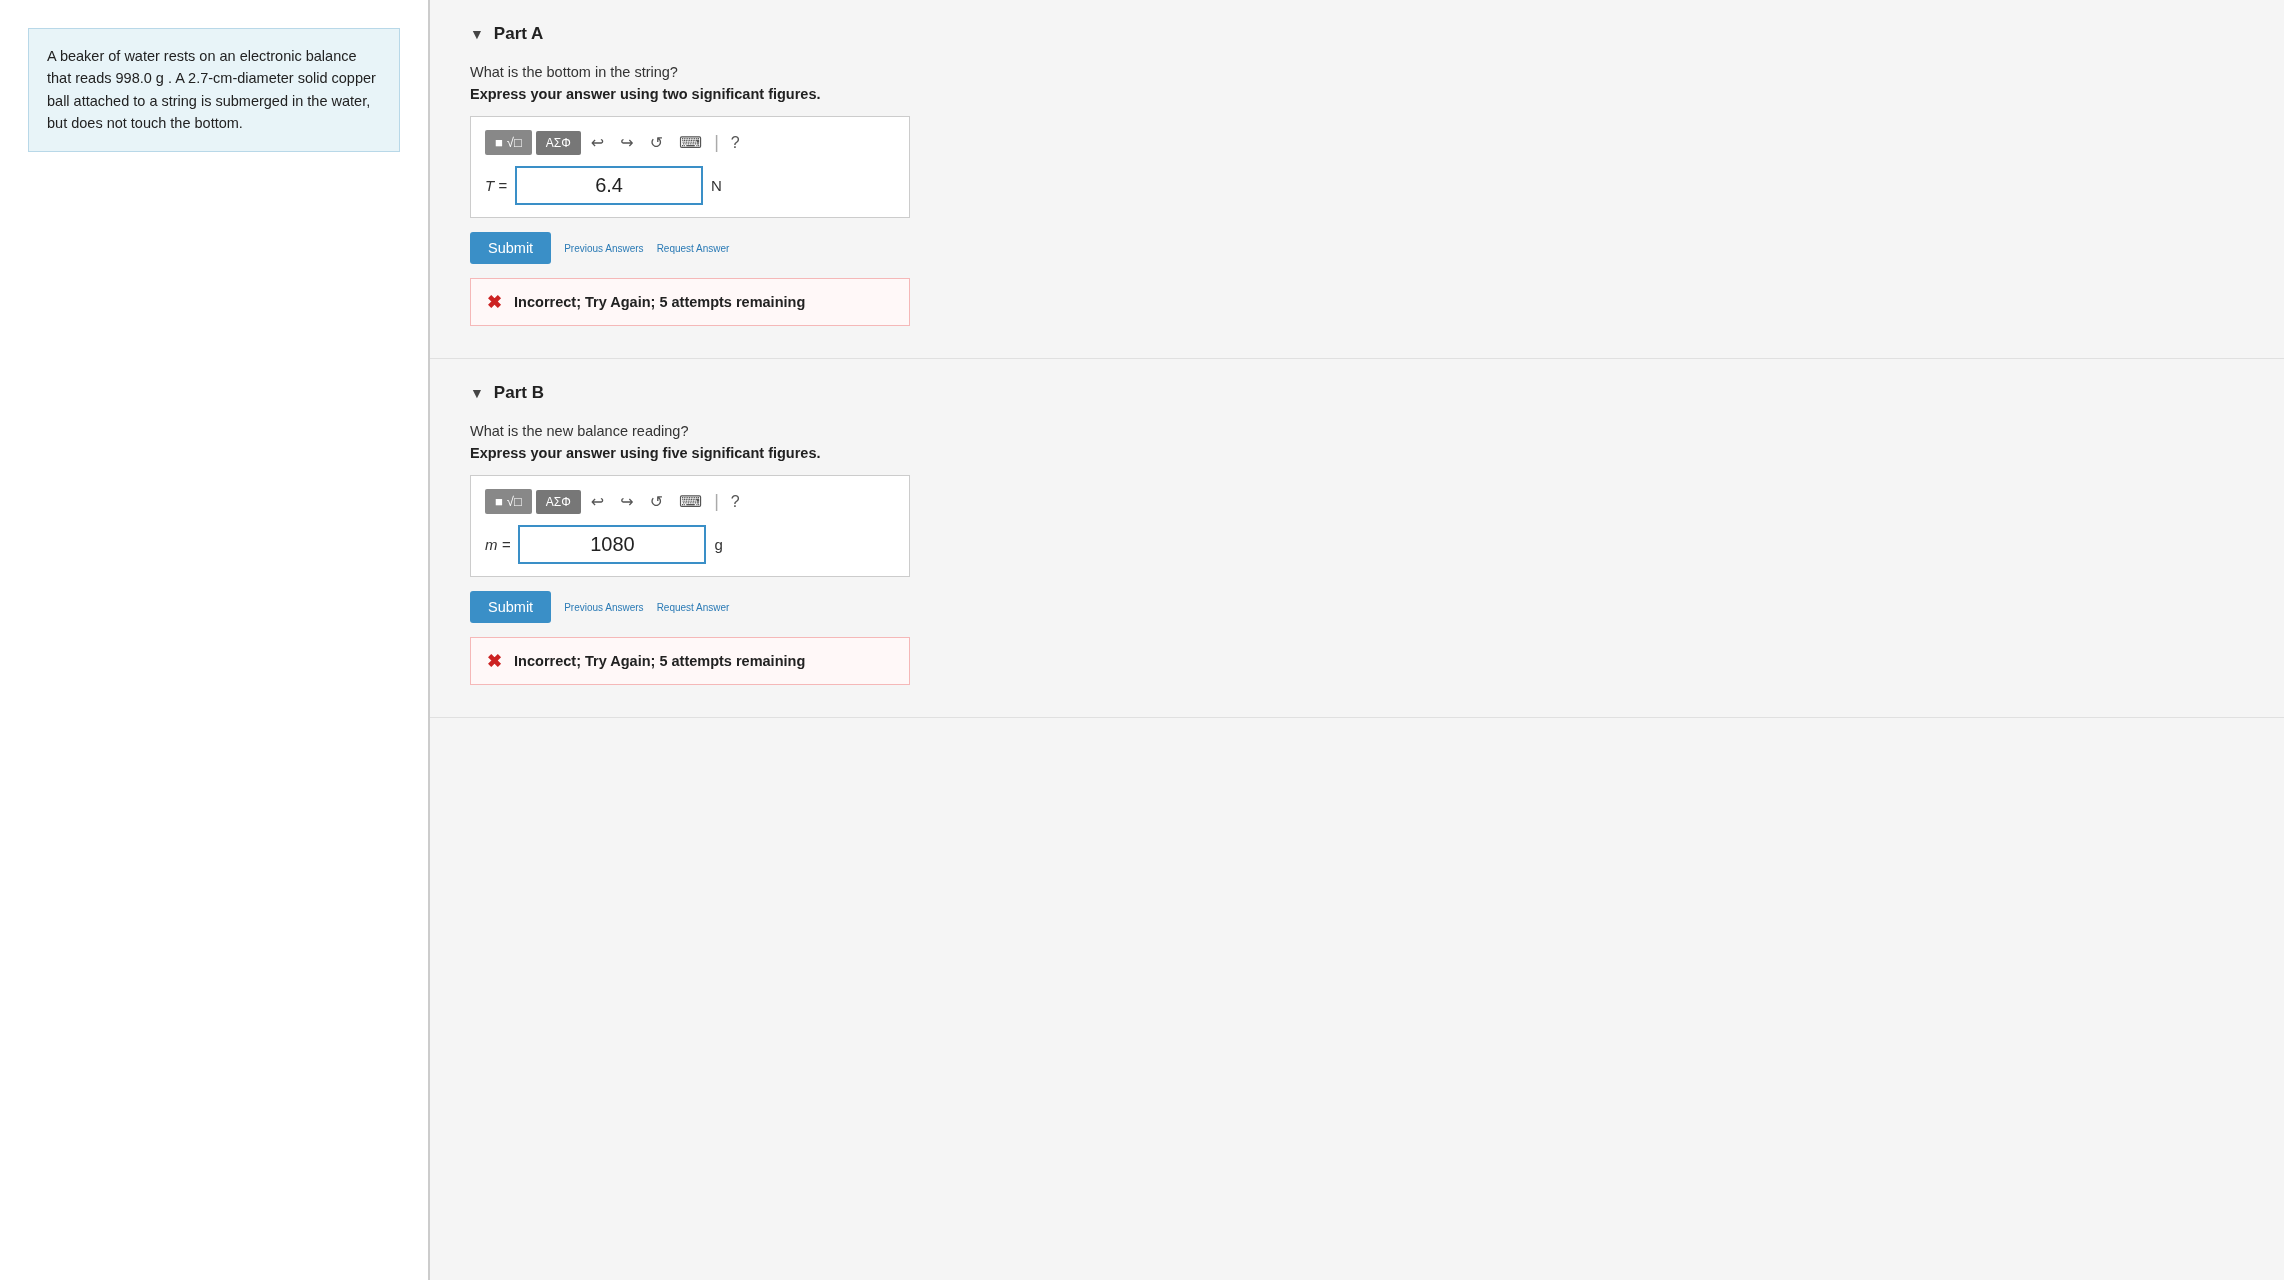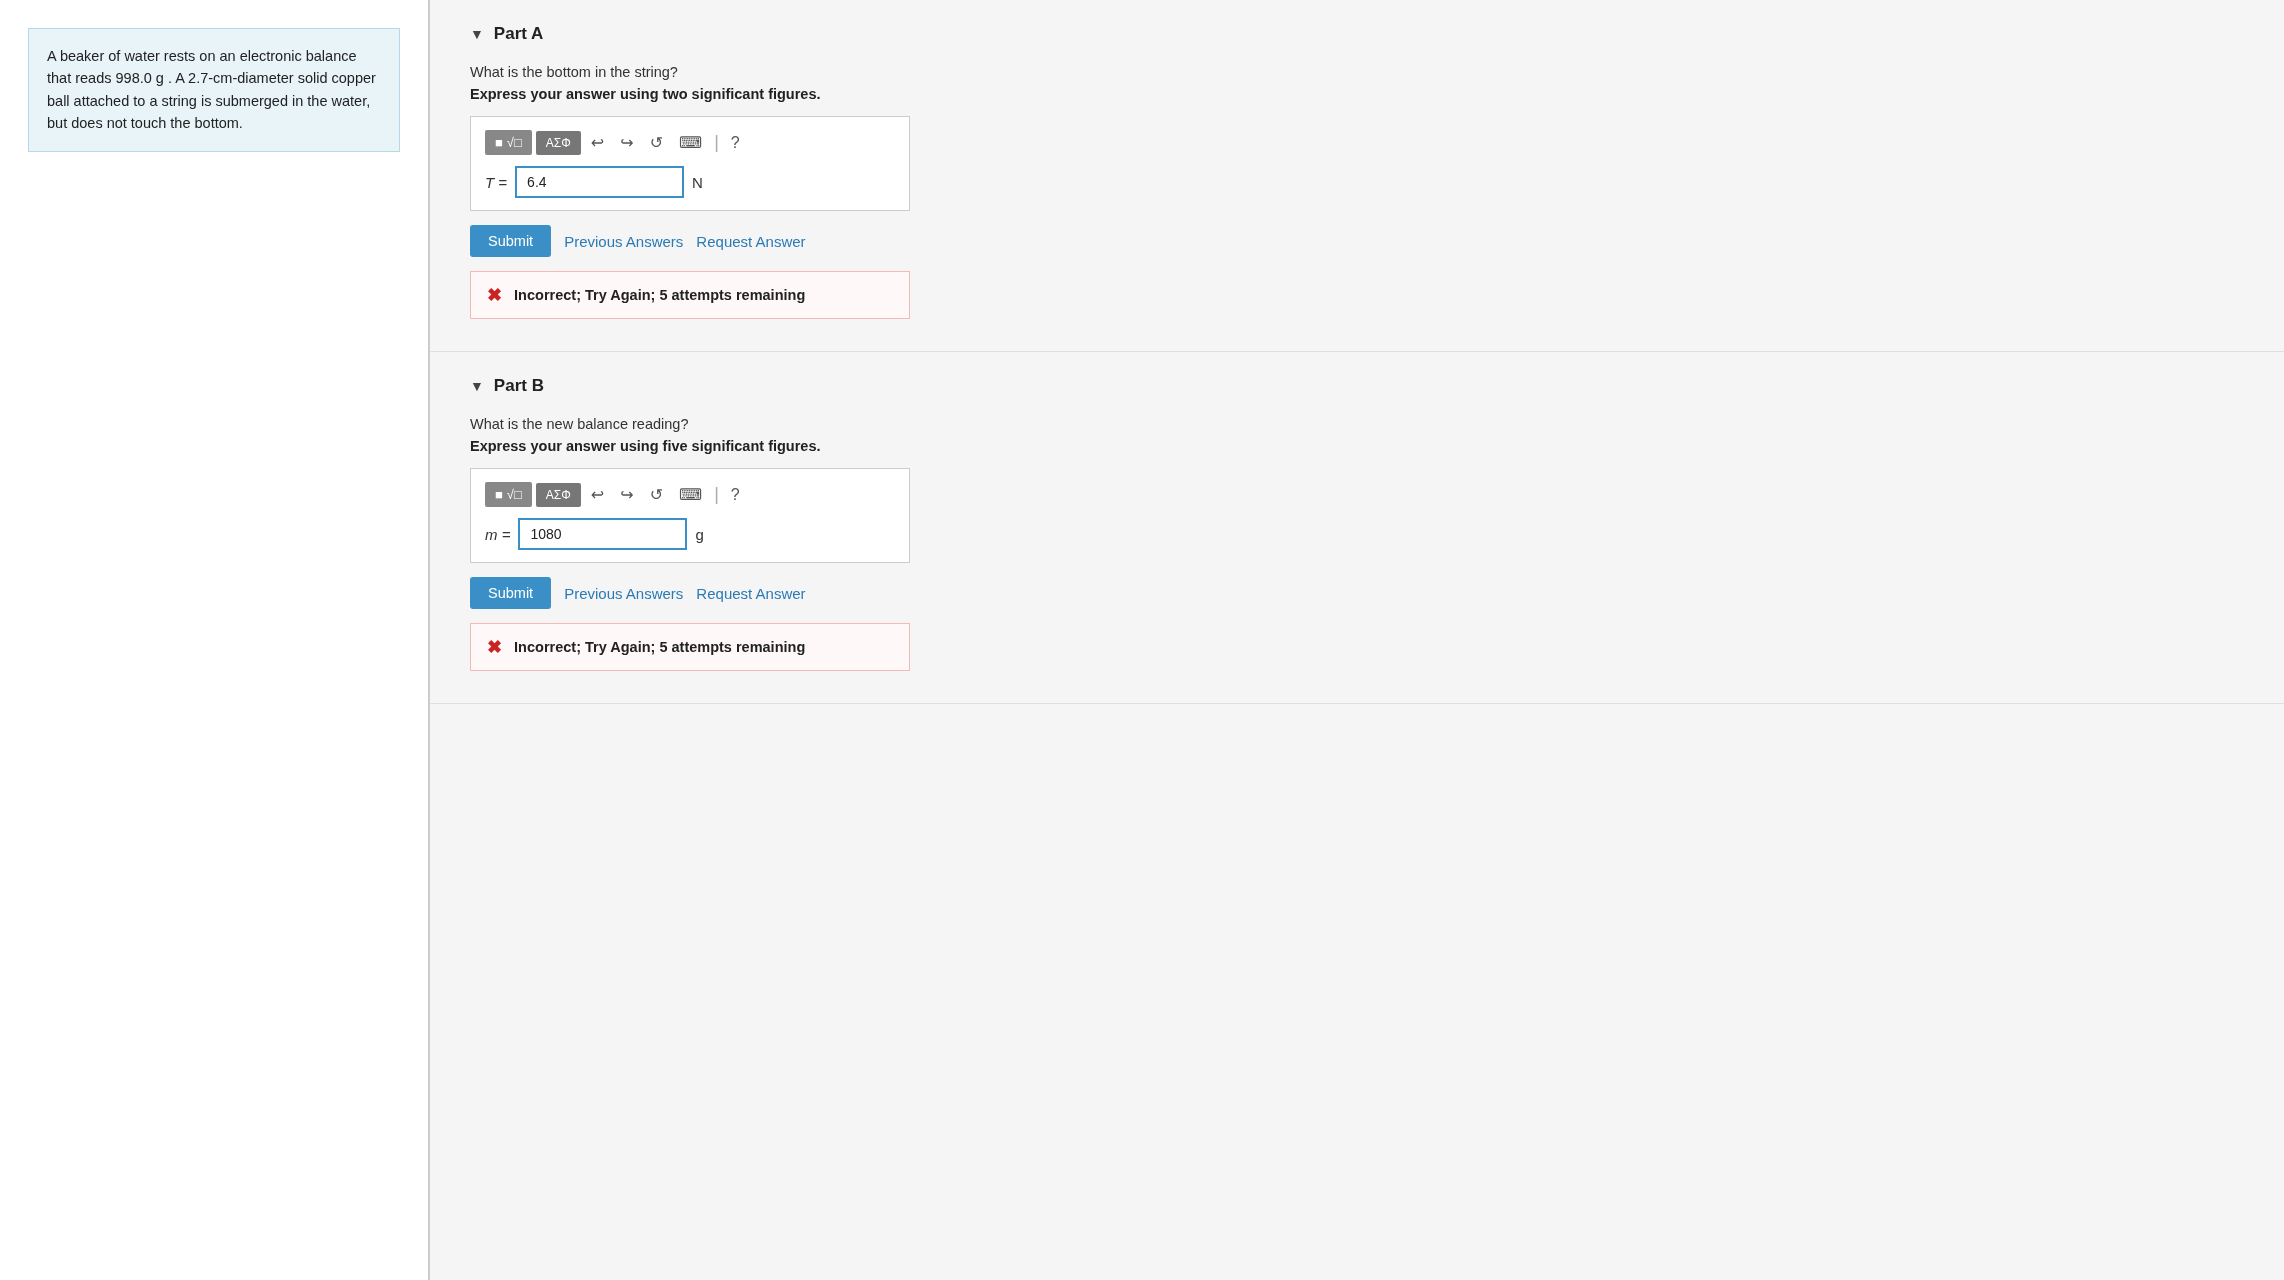--- a/index.html
+++ b/index.html
@@ -130,24 +130,25 @@
     .var-label {
       font-style: italic;
       font-size: 15px;
       color: #333;
       white-space: nowrap;
     }
 
     .answer-input {
       border: 2px solid #3a8fc7;
       padding: 6px 10px;
-      font-size: 14px;
-      width: 169px;
+      font-size: 20px;
+      width: 188px;
       outline: none;
       color: #222;
+      text-align: center;
     }
 
     .unit-label {
       font-size: 15px;
       color: #333;
     }
 
     .action-row {
       display: flex;
       align-items: center;
@@ -160,21 +161,21 @@
       color: #fff;
       border: none;
       padding: 8px 18px;
       font-size: 14.5px;
       cursor: pointer;
       border-radius: 3px;
     }
 
     .link-btn {
       color: #2a7ab5;
-      font-size: 15px;
+      font-size: 10px;
       text-decoration: none;
       cursor: pointer;
       background: none;
       border: none;
     }
 
     .feedback-box {
       border: 1px solid #f5b8b8;
       background: #fff8f8;
       padding: 12px 16px;

